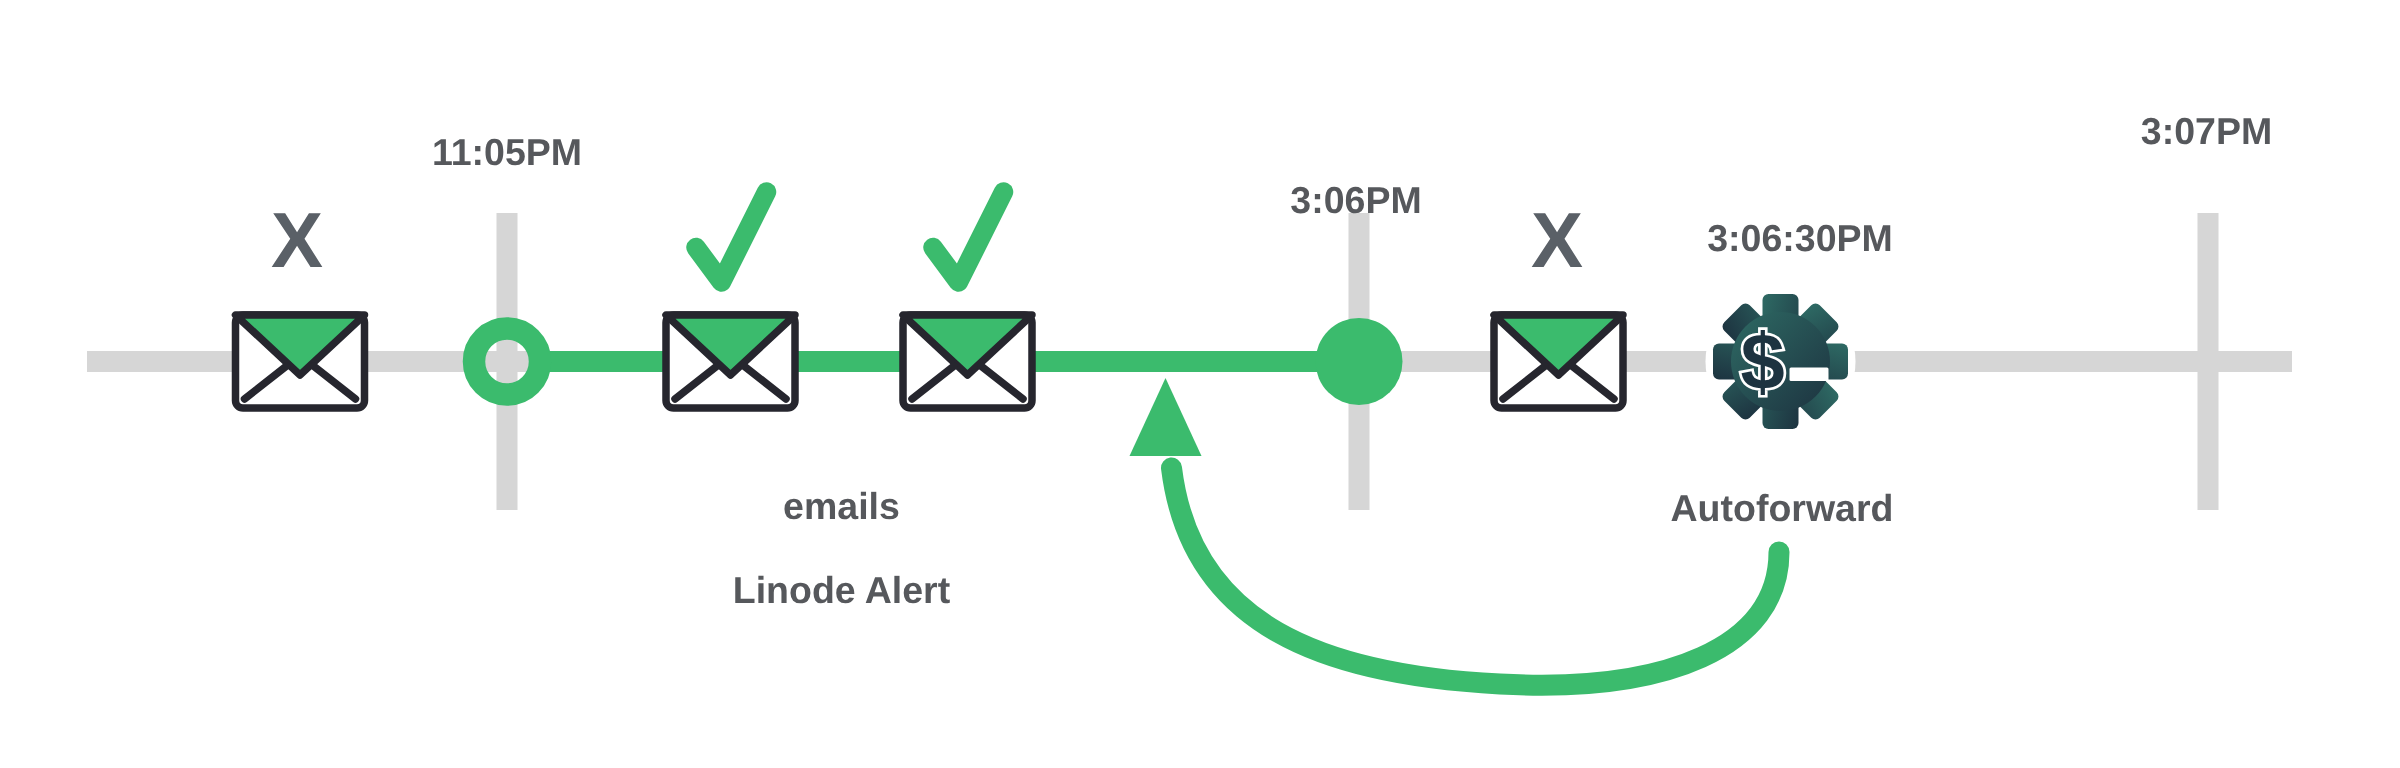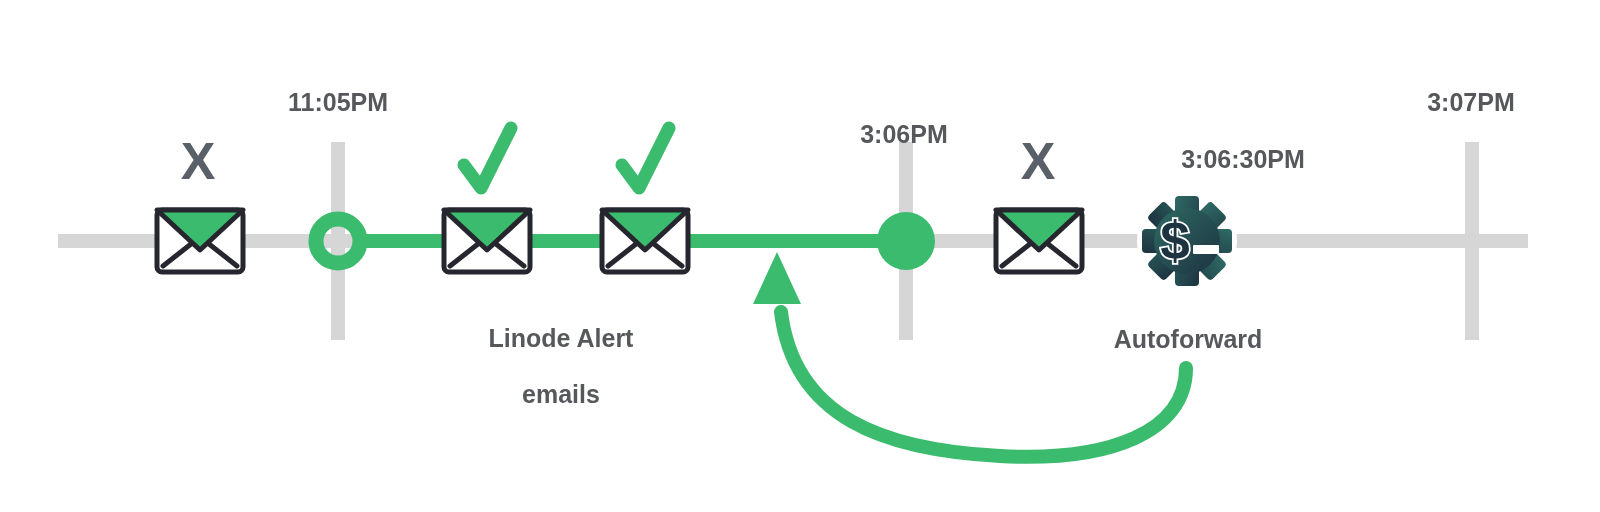--- a/index.html
+++ b/index.html
@@ -111,26 +111,26 @@
       <text class="dollar" x="-12" y="18" text-anchor="middle">$</text>
       <rect class="prompt-dash" x="6" y="4" width="26" height="9" rx="1"></rect>
     </g>
   </svg>
 
   <div class="xmark" style="left:158px;top:135px;width:80px;">X</div>
   <div class="xmark" style="left:998px;top:135px;width:80px;">X</div>
 
   <div class="label time-label" style="left:258px;top:89px;width:160px;">11:05PM</div>
   <div class="label time-label" style="left:824px;top:89px;width:160px;margin-top:32px;">3:06PM</div>
-  <div class="label time-label" style="left:1391px;top:89px;width:160px;">3:07PM</div>
+  <div class="label time-label" style="left:1391px;top:75px;width:160px;">3:07PM</div>
 
-  <div class="label time-label" style="left:1153px;top:146px;width:180px;">3:06:30PM</div>
+  <div class="label time-label" style="left:1110px;top:146px;width:180px;">3:06:30PM</div>
 
   <div class="label caption" style="left:461px;top:296px;width:200px;">
+    <div>emails</div>
     <div>Linode Alert</div>
-    <div>emails</div>
   </div>
 
   <div class="label caption" style="left:1088px;top:297px;width:200px;text-align:center;">
     <div>Autoforward</div>
   </div>
 
 </div>
 
 </body></html>

